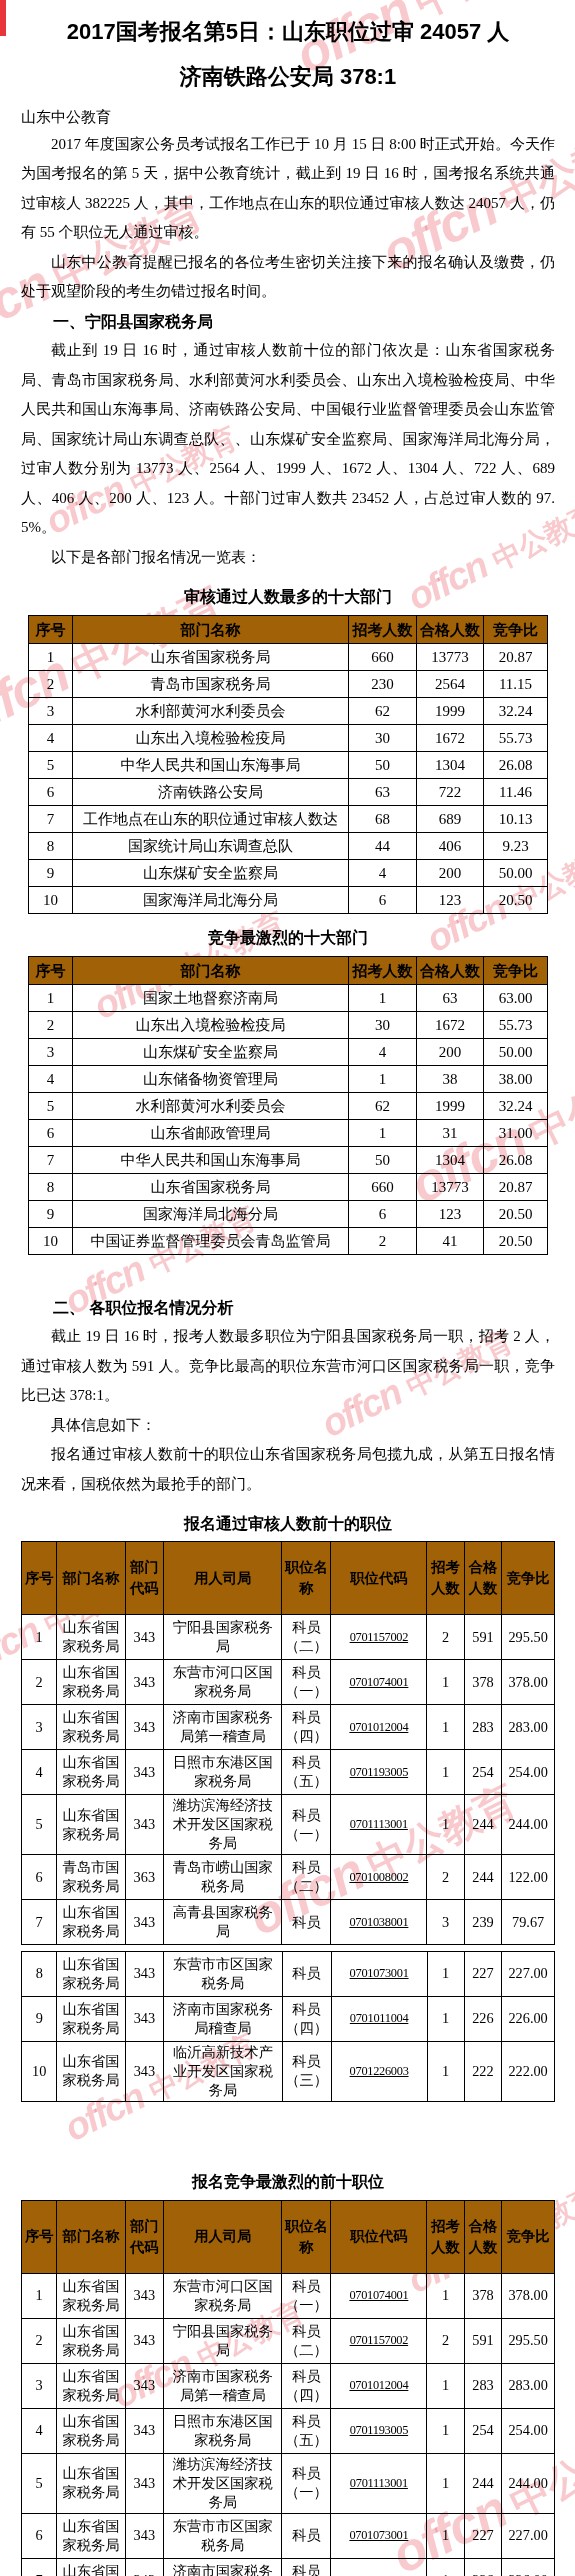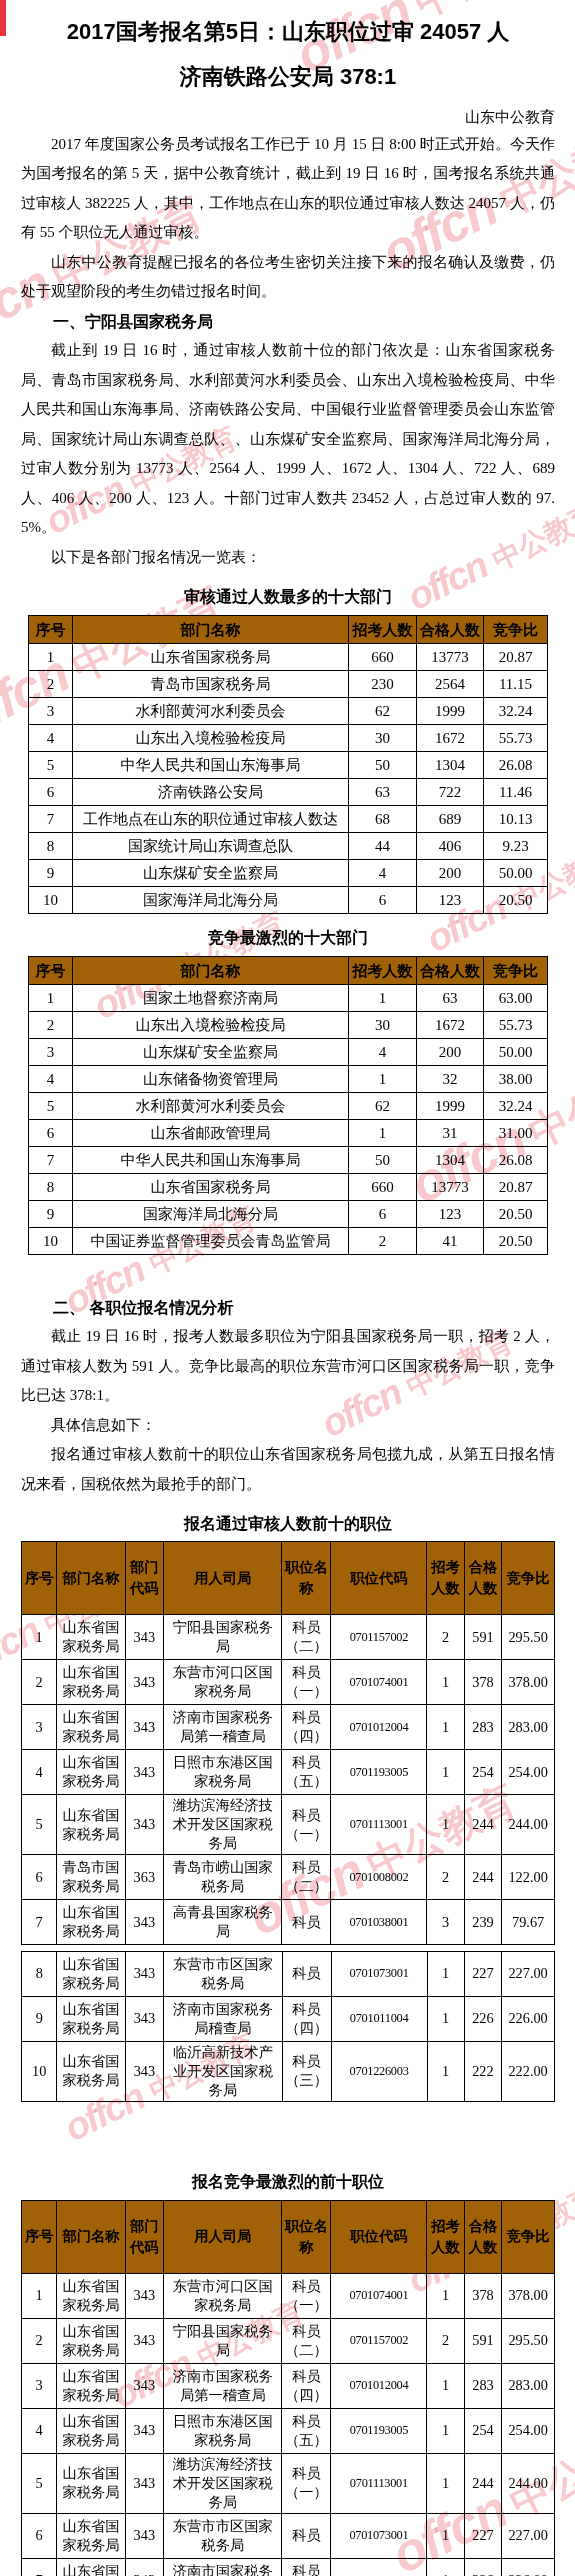--- a/index.html
+++ b/index.html
@@ -9,21 +9,21 @@
     color:#000; overflow:hidden;
   }
   .content{position:relative; z-index:2; padding:9.5px 21px 19px 21px;}
   
   .doc-title{
     font-family:"Liberation Sans","DejaVu Sans",sans-serif;
     font-size:22px; font-weight:bold; text-align:center;
     margin:7.6px 0 0 0; line-height:30px;
   }
   .doc-title.second{margin-top:15px;}
-  .byline{font-size:15px; text-align:right; margin:15px 0 1.9px 0; line-height:21px;}
+  .byline{font-size:15px; text-align:left; margin:15px 0 1.9px 0; line-height:21px;}
   p.body{
     font-size:15px; line-height:29.5px; margin:0; text-indent:2em;
     text-align:justify; word-break:break-all;
   }
   .sec-heading{
     font-family:"Liberation Sans","DejaVu Sans",sans-serif;
     font-size:16px; font-weight:bold; line-height:29.5px;
     margin:0; text-indent:2em;
   }
   .tbl-title{
@@ -44,21 +44,21 @@
   }
   table.t th{
     background:#a16207; font-weight:bold;
     font-family:"Liberation Sans","DejaVu Sans",sans-serif;
     height:25px; line-height:21px;
   }
   table.t.narrow td{height:24px; line-height:20px;}
   table.t.wide{font-size:14.3px;}
   table.t.wide th{height:70px; line-height:21px;}
   table.t.wide td{height:42px; line-height:19px;}
-  table.t.wide td.code{font-size:12.4px; letter-spacing:-0.3px; padding:1px 18px;}
+  table.t.wide td.code{font-size:12.4px; letter-spacing:-0.3px; padding:1px 18px;text-decoration:underline;}
   table.t.cont{margin-top:5.7px;}
   
   .wm-layer{position:absolute; inset:0; z-index:1; pointer-events:none; overflow:hidden;}
   .wm{
     position:absolute; transform:rotate(-26deg); white-space:nowrap;
     color:rgba(232,80,92,0.30);
   }
   .wm .wm-en{
     font-family:"Liberation Sans","DejaVu Sans",sans-serif;
     font-style:italic; font-weight:bold; font-size:53px; letter-spacing:-1.9px;
@@ -240,21 +240,21 @@
           <td>3</td>
           <td>山东煤矿安全监察局</td>
           <td>4</td>
           <td>200</td>
           <td>50.00</td>
         </tr>
         <tr>
           <td>4</td>
           <td>山东储备物资管理局</td>
           <td>1</td>
-          <td>32</td>
+          <td>38</td>
           <td>38.00</td>
         </tr>
         <tr>
           <td>5</td>
           <td>水利部黄河水利委员会</td>
           <td>62</td>
           <td>1999</td>
           <td>32.24</td>
         </tr>
         <tr>

